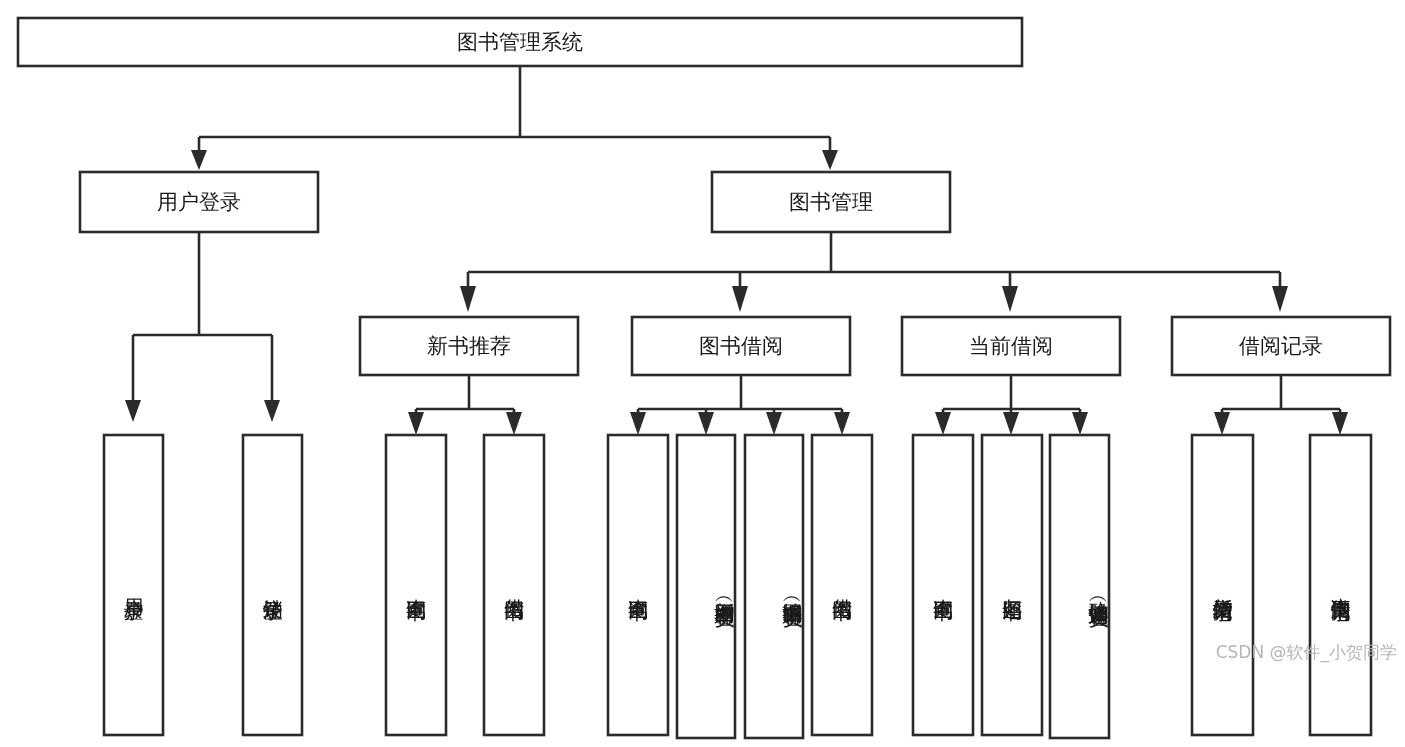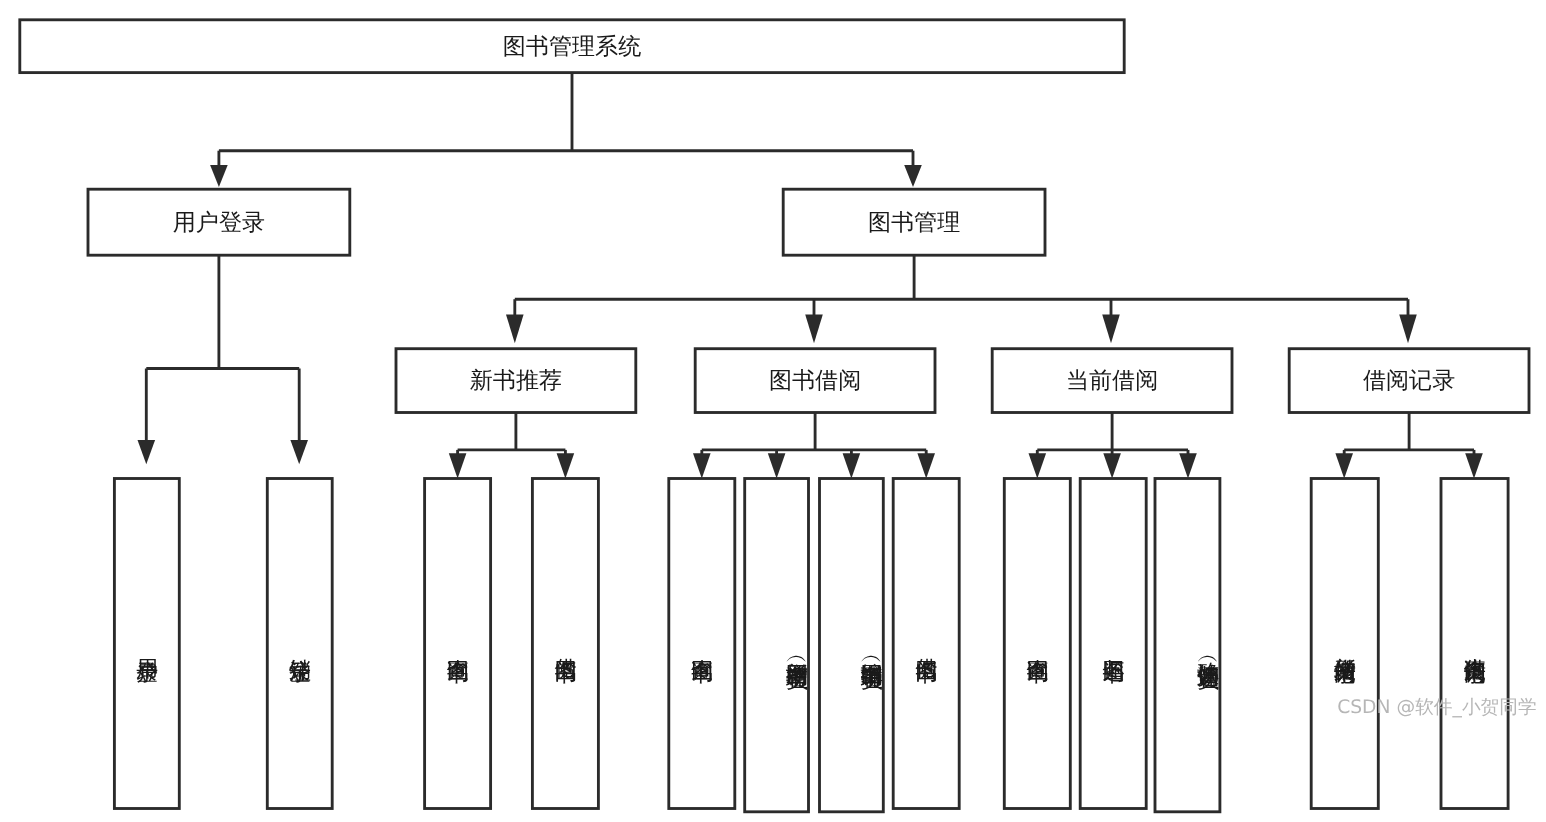--- a/index.html
+++ b/index.html
@@ -63,21 +63,21 @@
     display: flex;
     align-items: center;
     justify-content: center;
     white-space: nowrap;
     pointer-events: none;
     user-select: none;
   }
   .watermark {
     position: absolute;
     right: 8px;
-    bottom: 16px;
+    bottom: 6px;
     font-family: "DejaVu Sans", "Liberation Sans", sans-serif;
     font-size: 17px;
     color: #b6b6b6;
     white-space: nowrap;
     user-select: none;
   }
 </style>
 </head>
 <body>
 

